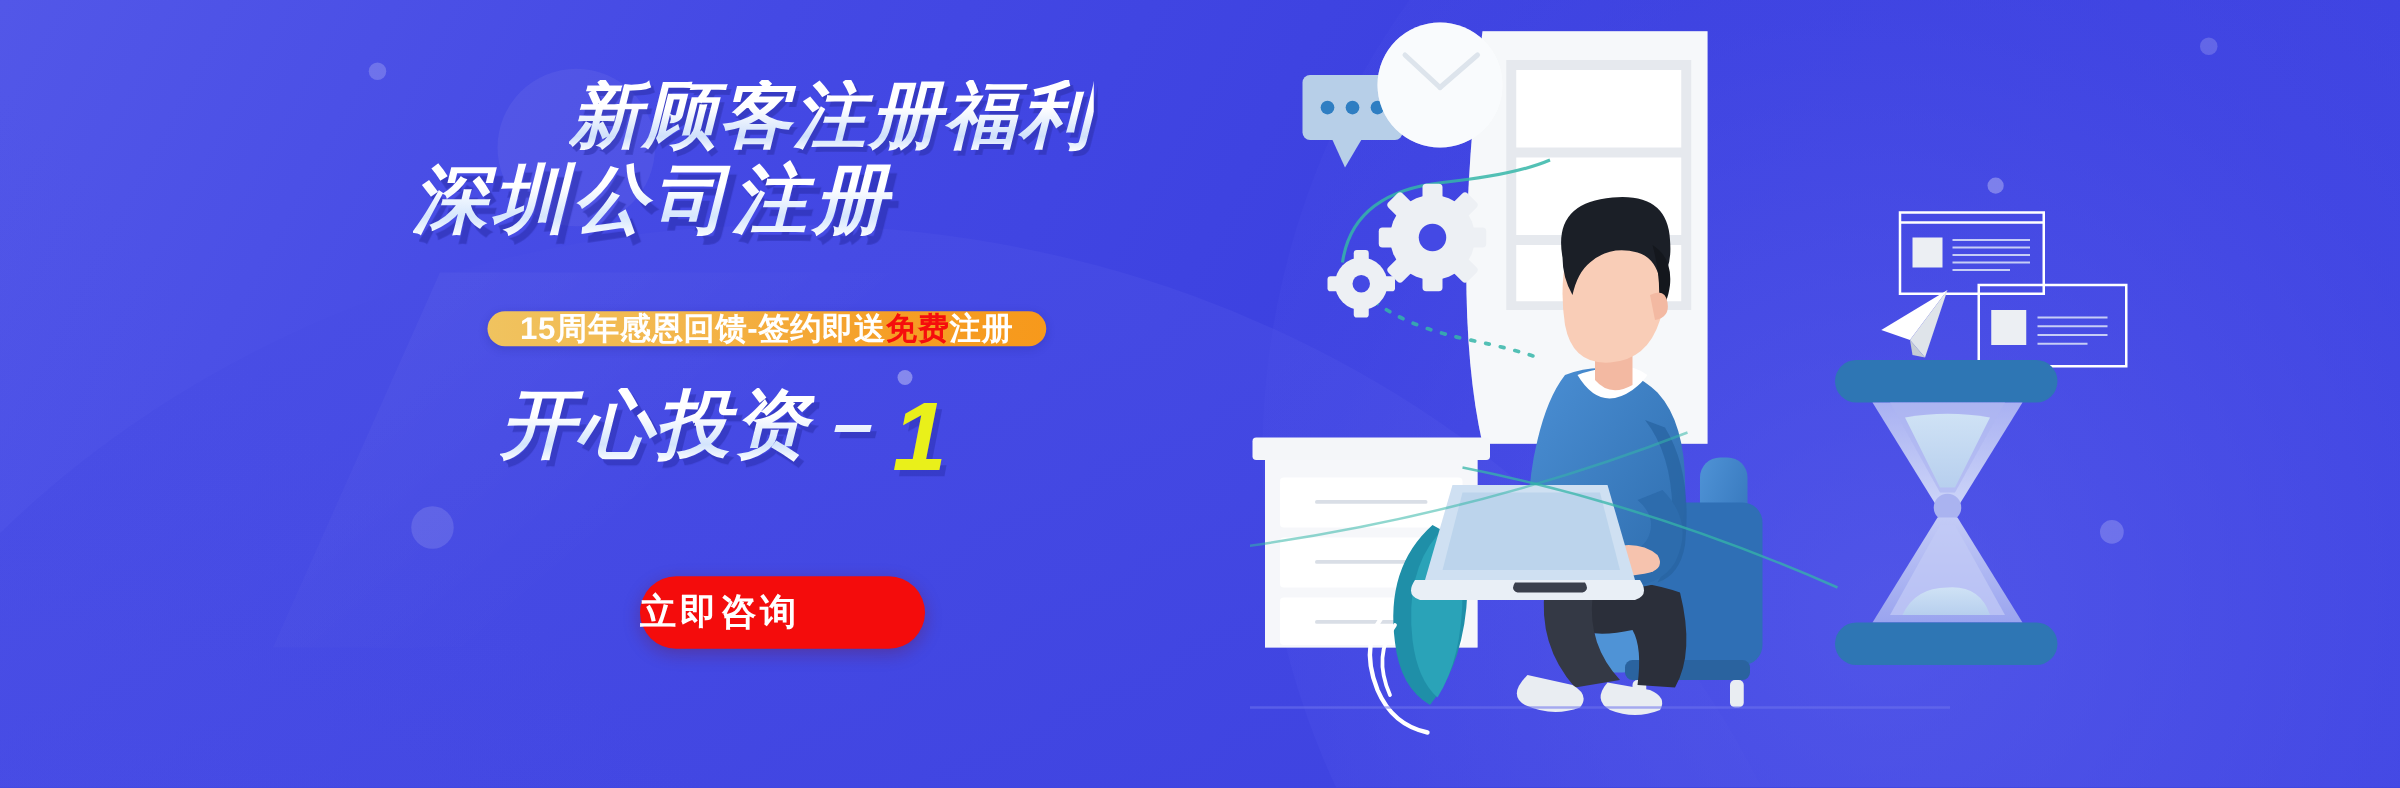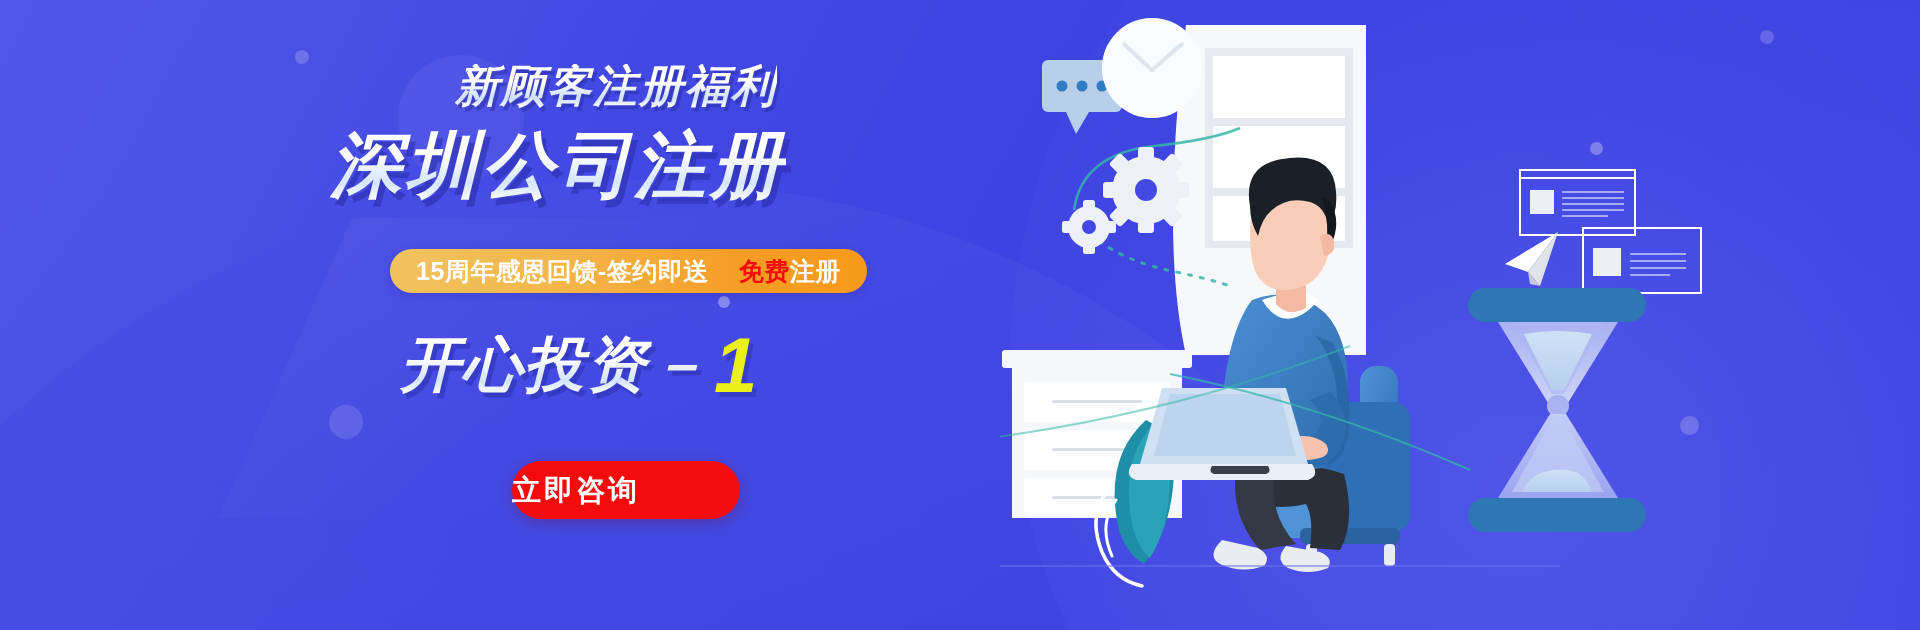--- a/index.html
+++ b/index.html
@@ -67,88 +67,87 @@
   .copy {
     position:absolute;
     left:0; top:0;
     width:1020px; height:630px;
   }
 
   
   .eyebrow {
     position:absolute;
     left:455px; top:64px;
-    font-size:44px;
+    font-size:58px;
     font-weight:bold;
     font-style:italic;
     letter-spacing:2px;
     line-height:1;
     background:linear-gradient(180deg,#ffffff 38%,#cfe0fb 78%,#ffffff 100%);
     -webkit-background-clip:text;
     background-clip:text;
     color:transparent;
     -webkit-text-fill-color:transparent;
     filter:drop-shadow(3px 4px 0 rgba(43,47,170,.55));
     white-space:nowrap;
   }
 
   
   .hero {
     position:absolute;
     left:330px; top:128px;
-    font-size:72px;
+    font-size:60px;
     font-weight:bold;
     font-style:italic;
     letter-spacing:4px;
     line-height:1.05;
     background:linear-gradient(180deg,#ffffff 34%,#d5e6fd 72%,#ffffff 100%);
     -webkit-background-clip:text;
     background-clip:text;
     color:transparent;
     -webkit-text-fill-color:transparent;
     filter:drop-shadow(5px 7px 0 rgba(40,44,168,.55));
     white-space:nowrap;
     text-decoration:underline;
   }
 
   
   .promo-pill {
     position:absolute;
     left:390px; top:249px;
-    height:44px;
+    height:28px;
     padding:0 26px;
     display:flex;
     align-items:center;
     border-radius:22px;
     background:linear-gradient(90deg,#f0c35f 0%,#f3b64b 35%,#f59e26 72%,#f7991b 100%);
     box-shadow:0 2px 8px rgba(28,30,120,.22);
     white-space:nowrap;
   }
   .promo-pill span {
     font-size:25px;
     font-weight:bold;
     color:#ffffff;
     letter-spacing:.5px;
     line-height:1;
   }
-  .promo-pill .hl { color:#f50d0d;margin-left:30px; }
+  .promo-pill .hl { color:#f50d0d; }
 
   
   .slogan {
     position:absolute;
     left:400px; top:310px;
     font-size:60px;
     font-weight:bold;
     font-style:italic;
     letter-spacing:2px;
     line-height:1;
     white-space:nowrap;
     display:flex;
-    align-items:center;
-    margin-top:16px;
+    align-items:flex-start;
   }
   .slogan .w {
     background:linear-gradient(180deg,#ffffff 36%,#d3e4fc 76%,#ffffff 100%);
     -webkit-background-clip:text;
     background-clip:text;
     color:transparent;
     -webkit-text-fill-color:transparent;
     filter:drop-shadow(4px 5px 0 rgba(40,44,168,.50));
   }
   .slogan .num {

